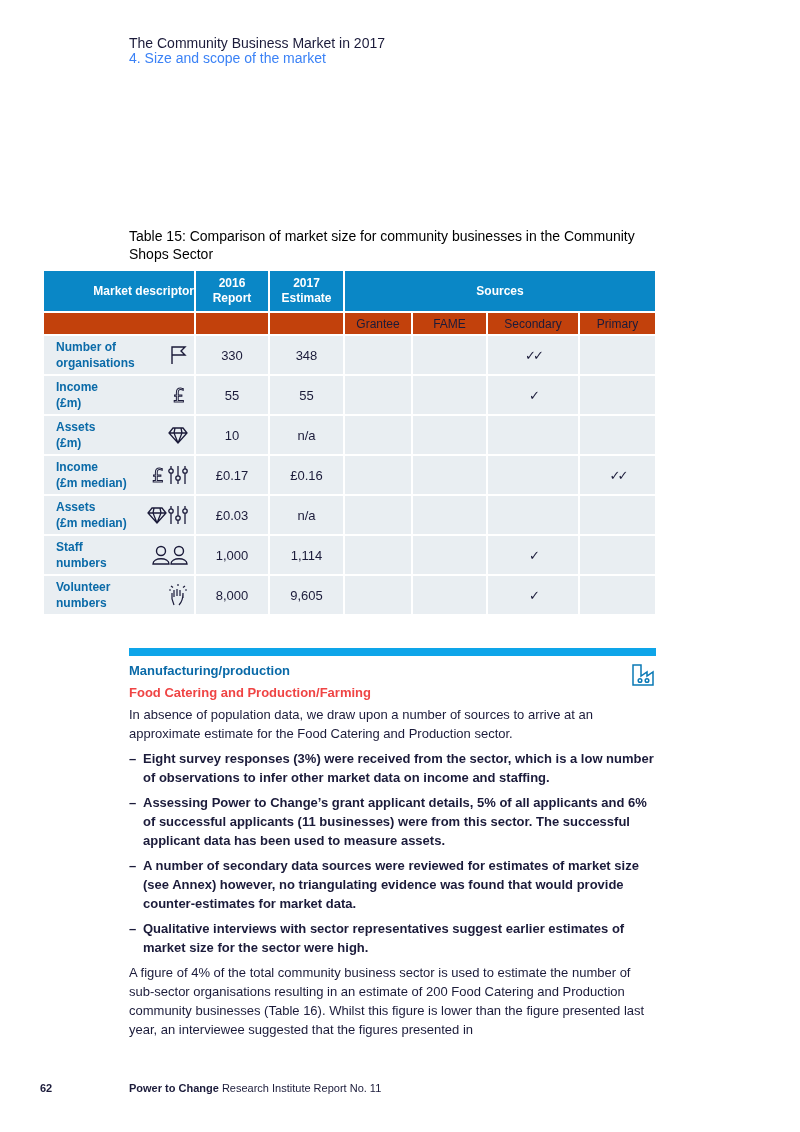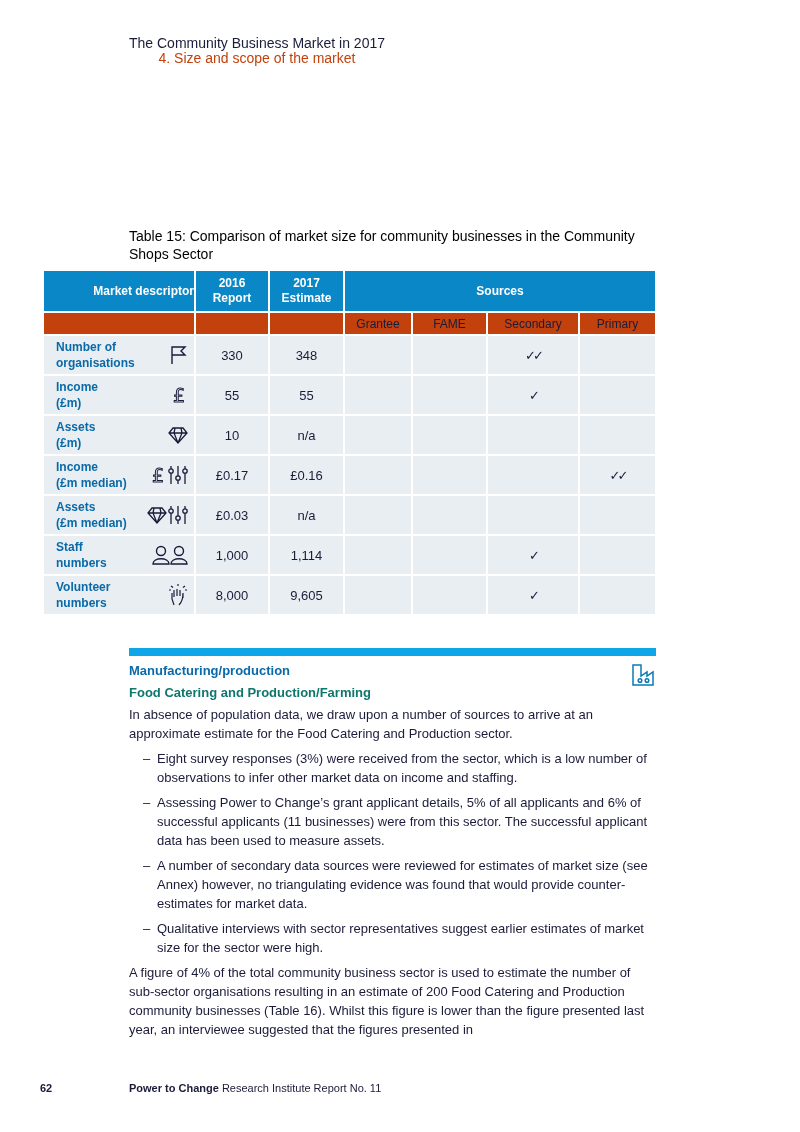--- a/index.html
+++ b/index.html
@@ -1,40 +1,40 @@
 <!DOCTYPE html>
 <html><head>
   <meta charset="utf-8">
   <style>
     html, body { margin: 0; padding: 0; background: #ffffff; }
     body { width: 800px; height: 1132px; position: relative; overflow: hidden;
       font-family: "Liberation Sans", "DejaVu Sans", sans-serif; color: #1d1d2b; }
     .running-header { position: absolute; left: 129px; top: 36px; font-size: 14px; line-height: 15px; }
     .running-header .title { color: #1b1b3a; }
-    .running-header .section { color: #c2410c; text-align: center; }
+    .running-header .section { color: #3b82f6; }
 
     .caption { position: absolute; left: 129px; top: 227px; width: 530px; font-size: 14px; line-height: 18px; color: #000000; }
 
     table.data { position: absolute; left: 44px; top: 271px; border-collapse: separate; border-spacing: 2px; margin: -2px; }
     table.data th, table.data td { padding: 0; }
     .hdr th { background: #0a87c6; color: #ffffff; font-weight: bold; font-size: 12px; line-height: 15px; height: 40px; }
     .hdr th.left { text-align: right; padding-left: 8px; }
     .sub td { background: #c2410c; height: 21px; font-size: 12px; color: #1b1b3a; text-align: center; }
     .row td { background: #e9eef2; height: 38px; font-size: 13px; color: #1b1b3a; text-align: center; }
     .row td.desc { text-align: left; padding-left: 12px; position: relative; }
     .desc-label { color: #0a6aa8; font-weight: bold; font-size: 12px; line-height: 16px; display: block; width: 100px; }
     .desc-icon { position: absolute; right: 6px; top: 50%; transform: translateY(-50%); height: 22px; display: flex; align-items: center; gap: 1px; }
     .check { color: #17a2b8; font-weight: bold; font-size: 22px; letter-spacing: -3px; font-family: "DejaVu Sans", sans-serif; }
 
     .section-block { position: absolute; left: 129px; top: 648px; width: 527px; border-top: 8px solid #0ea5e9; }
     .sec-heading { color: #0a6aa8; font-weight: bold; font-size: 13px; margin-top: 6px; line-height: 17px; }
     .factory { position: absolute; right: 2px; top: 8px; }
-    .sub-heading { font-weight: bold; font-size: 13px; color: #0f766e; margin-top: 5px; line-height: 17px; }
+    .sub-heading { font-weight: bold; font-size: 13px; color: #ef4444; margin-top: 5px; line-height: 17px; }
     .para { font-size: 13px; line-height: 19px; color: #1b1b3a; margin-top: 4px; }
-    ul.bullets { list-style: none; margin: 6px 0 0 14px; padding: 0; }
+    ul.bullets { list-style: none; margin: 6px 0 0 0; padding: 0; font-weight: bold; }
     ul.bullets li { font-size: 13px; line-height: 19px; padding-left: 14px; text-indent: -14px; margin-bottom: 6px; color: #1b1b3a; }
     ul.bullets li .dash { display: inline-block; width: 14px; text-indent: 0; }
 
     .footer { position: absolute; top: 1082px; left: 40px; font-size: 11px; color: #1b1b3a; }
     .footer .page { position: absolute; left: 0; font-weight: bold; }
     .footer .brand { position: absolute; left: 89px; white-space: nowrap; }
     .footer .brand b { font-weight: bold; }
   </style>
 </head>
 <body>

